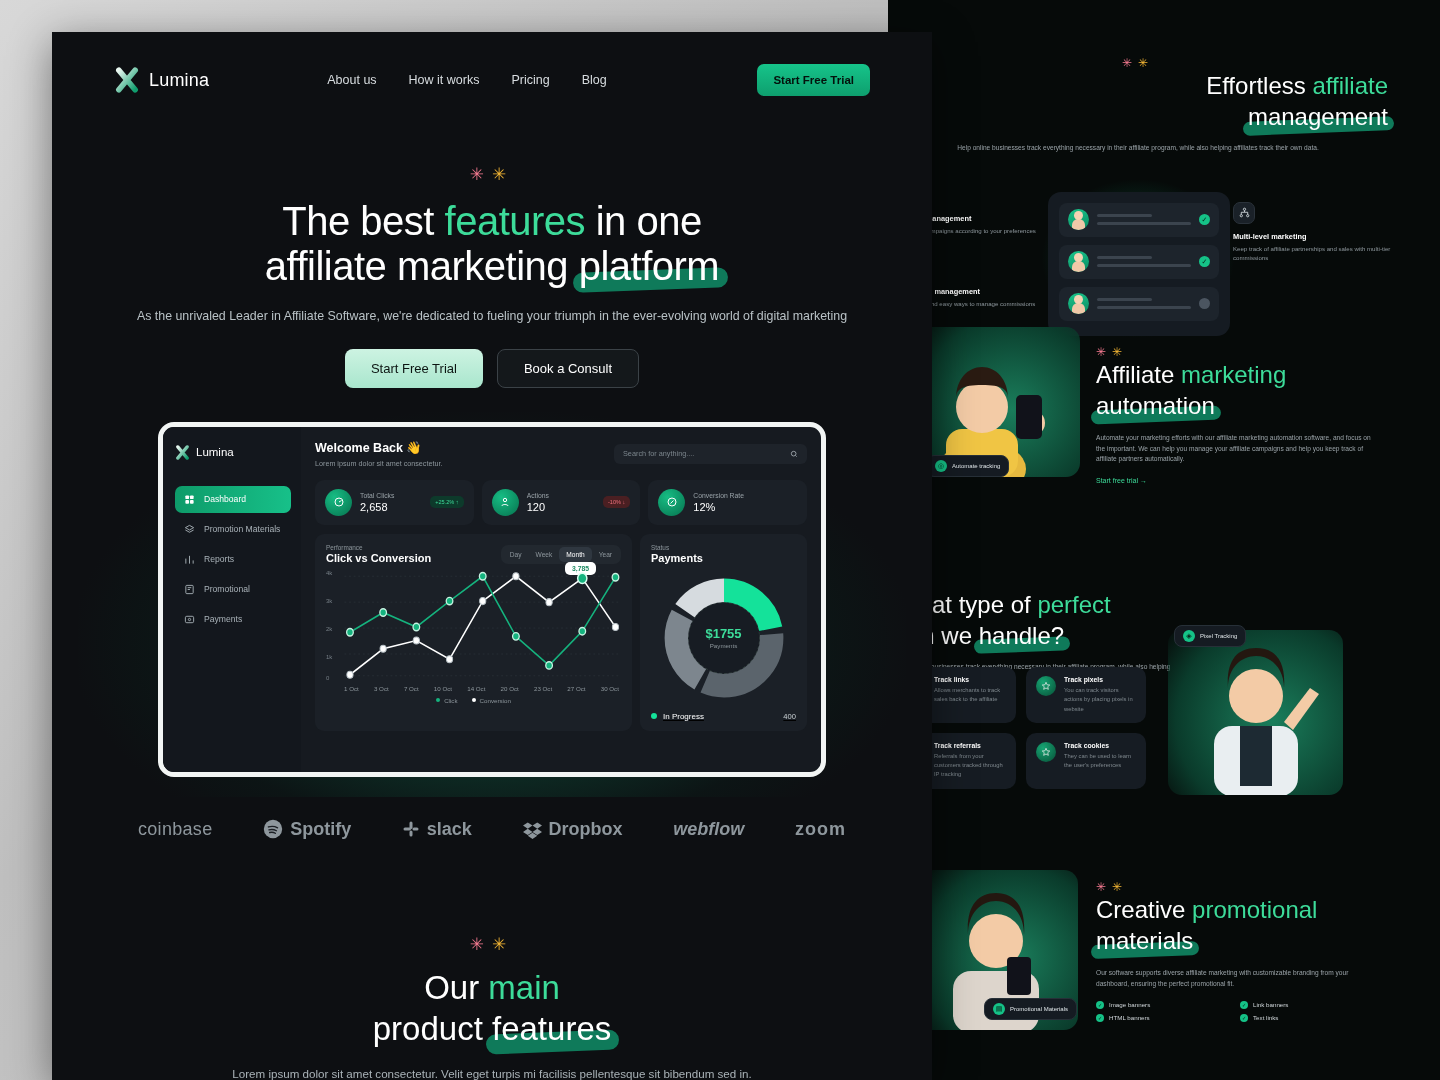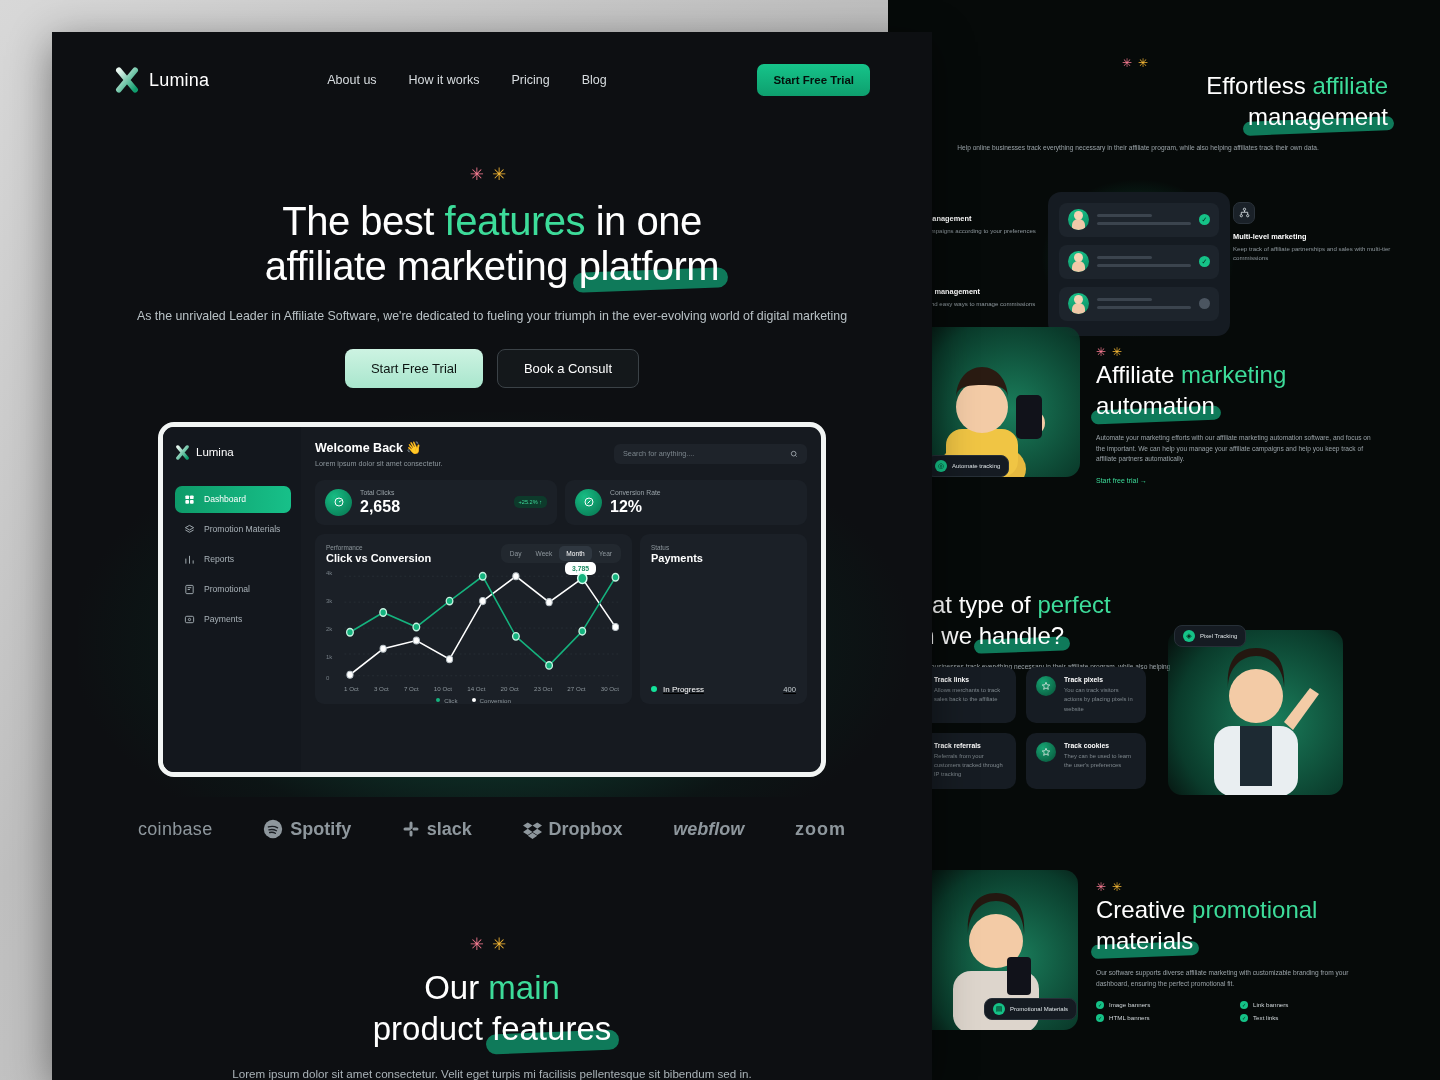--- a/index.html
+++ b/index.html
@@ -73,31 +73,31 @@
     color:#7b858c; font-size:7.3px; cursor:text; }
   .search .mag { margin-left:auto; width:8px; height:8px; }
   .stats { display:flex; gap:8px; margin-top:12px; }
   .stat { flex:1; background:#1b2027; border-radius:9px; padding:9px 10px;
     display:flex; align-items:center; gap:8px; min-width:0; }
   .bub { width:27px; height:27px; border-radius:50%;
     background:radial-gradient(circle at 35% 30%,#17bd84,#06724e); flex:none;
     display:flex; align-items:center; justify-content:center; }
   .bub svg { width:12px; height:12px; }
   .stat-l { color:#99a2a8; font-size:6.8px; }
-  .stat-v { color:#fff; font-size:16px; font-weight:bold; margin-top:2px; }
+  .stat-v { color:#fff; font-size:11px; font-weight:normal; margin-top:2px; }
   .pill { margin-left:auto; font-size:5.6px; padding:3px 5px; border-radius:5px;
     white-space:nowrap; }
   .pill.up { background:#0d3a2b; color:#3ddc9a; }
   .pill.dn { background:#4a1f22; color:#f1707c; }
   .lower { display:flex; gap:8px; margin-top:9px; }
 
   
   .chart-c { flex:1; background:#1b2027; border-radius:9px; padding:10px 11px 0;
     min-width:0; position:relative; }
-  .ch-hd { display:flex; align-items:center; }
+  .ch-hd { display:flex; align-items:flex-end; }
   .ch-k { color:#8d969c; font-size:6.4px; }
   .ch-t { color:#fff; font-size:11px; font-weight:bold; margin-top:1px; }
   .seg { margin-left:auto; background:#22282f; border-radius:7px; display:flex;
     padding:2px; }
   .seg div { font-size:6.6px; color:#8d969c; padding:4px 7px; border-radius:5px;
     cursor:pointer; }
   .seg div.on { background:#2f3740; color:#fff; }
   .tip { position:absolute; right:36px; top:28px; background:#fff; color:#1d8a63;
     font-size:6.8px; font-weight:bold; padding:3px 7px; border-radius:5px; }
   .tip::after { content:""; position:absolute; left:50%; bottom:-4px; margin-left:-4px;
@@ -576,20 +576,33 @@
               <svg viewBox="0 0 24 24" fill="none" stroke="#fff" stroke-width="2">
                   <circle cx="12" cy="12" r="8"></circle>
                   <path d="M12 12l5-3"></path>
                 </svg>
               </div>
             <div style="min-width:0">
               <div class="stat-l">Total  Clicks</div>
               <div class="stat-v">2,658</div>
               </div>
             <div class="pill up">+25.2% ↑</div>
+          </div>
+          <div class="stat">
+            <div class="bub">
+              <svg viewBox="0 0 24 24" fill="none" stroke="#fff" stroke-width="2">
+                  <circle cx="12" cy="8" r="3.4"></circle>
+                  <path d="M5.5 20c1-4 11-4 13 0"></path>
+                </svg>
+              </div>
+            <div style="min-width:0">
+              <div class="stat-l">Actions</div>
+              <div class="stat-v">120</div>
+              </div>
+            <div class="pill dn">-10% ↓</div>
           </div>
           <div class="stat">
             <div class="bub">
               <svg viewBox="0 0 24 24" fill="none" stroke="#fff" stroke-width="2">
                   <circle cx="12" cy="12" r="8"></circle>
                   <path d="M9 15l6-6"></path>
                 </svg>
               </div>
             <div style="min-width:0">
               <div class="stat-l">Conversion Rate</div>
@@ -677,20 +690,34 @@
               <div>
                   <span class="dot" style="background:#fff"></span>
                 <span>Conversion</span>
                 </div>
             </div>
           </div>
 
           <div class="pay-c">
             <div class="ch-k">Status</div>
             <div class="ch-t">Payments</div>
+            <div class="donut-wrap">
+              <svg viewBox="0 0 100 100" width="132" height="132">
+                <g transform="rotate(-90 50 50)" fill="none" stroke-width="20">
+                  <circle cx="50" cy="50" r="35" stroke="#14e29a" stroke-dasharray="48 172" stroke-dashoffset="0"></circle>
+                  <circle cx="50" cy="50" r="35" stroke="#5b646c" stroke-dasharray="72 148" stroke-dashoffset="-52"></circle>
+                  <circle cx="50" cy="50" r="35" stroke="#7d868e" stroke-dasharray="54 166" stroke-dashoffset="-128"></circle>
+                  <circle cx="50" cy="50" r="35" stroke="#d6dbdf" stroke-dasharray="34 186" stroke-dashoffset="-186"></circle>
+                </g>
+              </svg>
+              <div class="dcent">
+                <div class="v">$1755</div>
+                <div class="k">Payments</div>
+              </div>
+            </div>
             <div class="pay-ft">
               <span class="dot" style="width:6px;height:6px;background:#14e29a"></span>
               <span class="lbl">In Progress</span>
               <span class="num">400</span>
             </div>
           </div>
         </div>
       </div>
     </div>
   </div>

